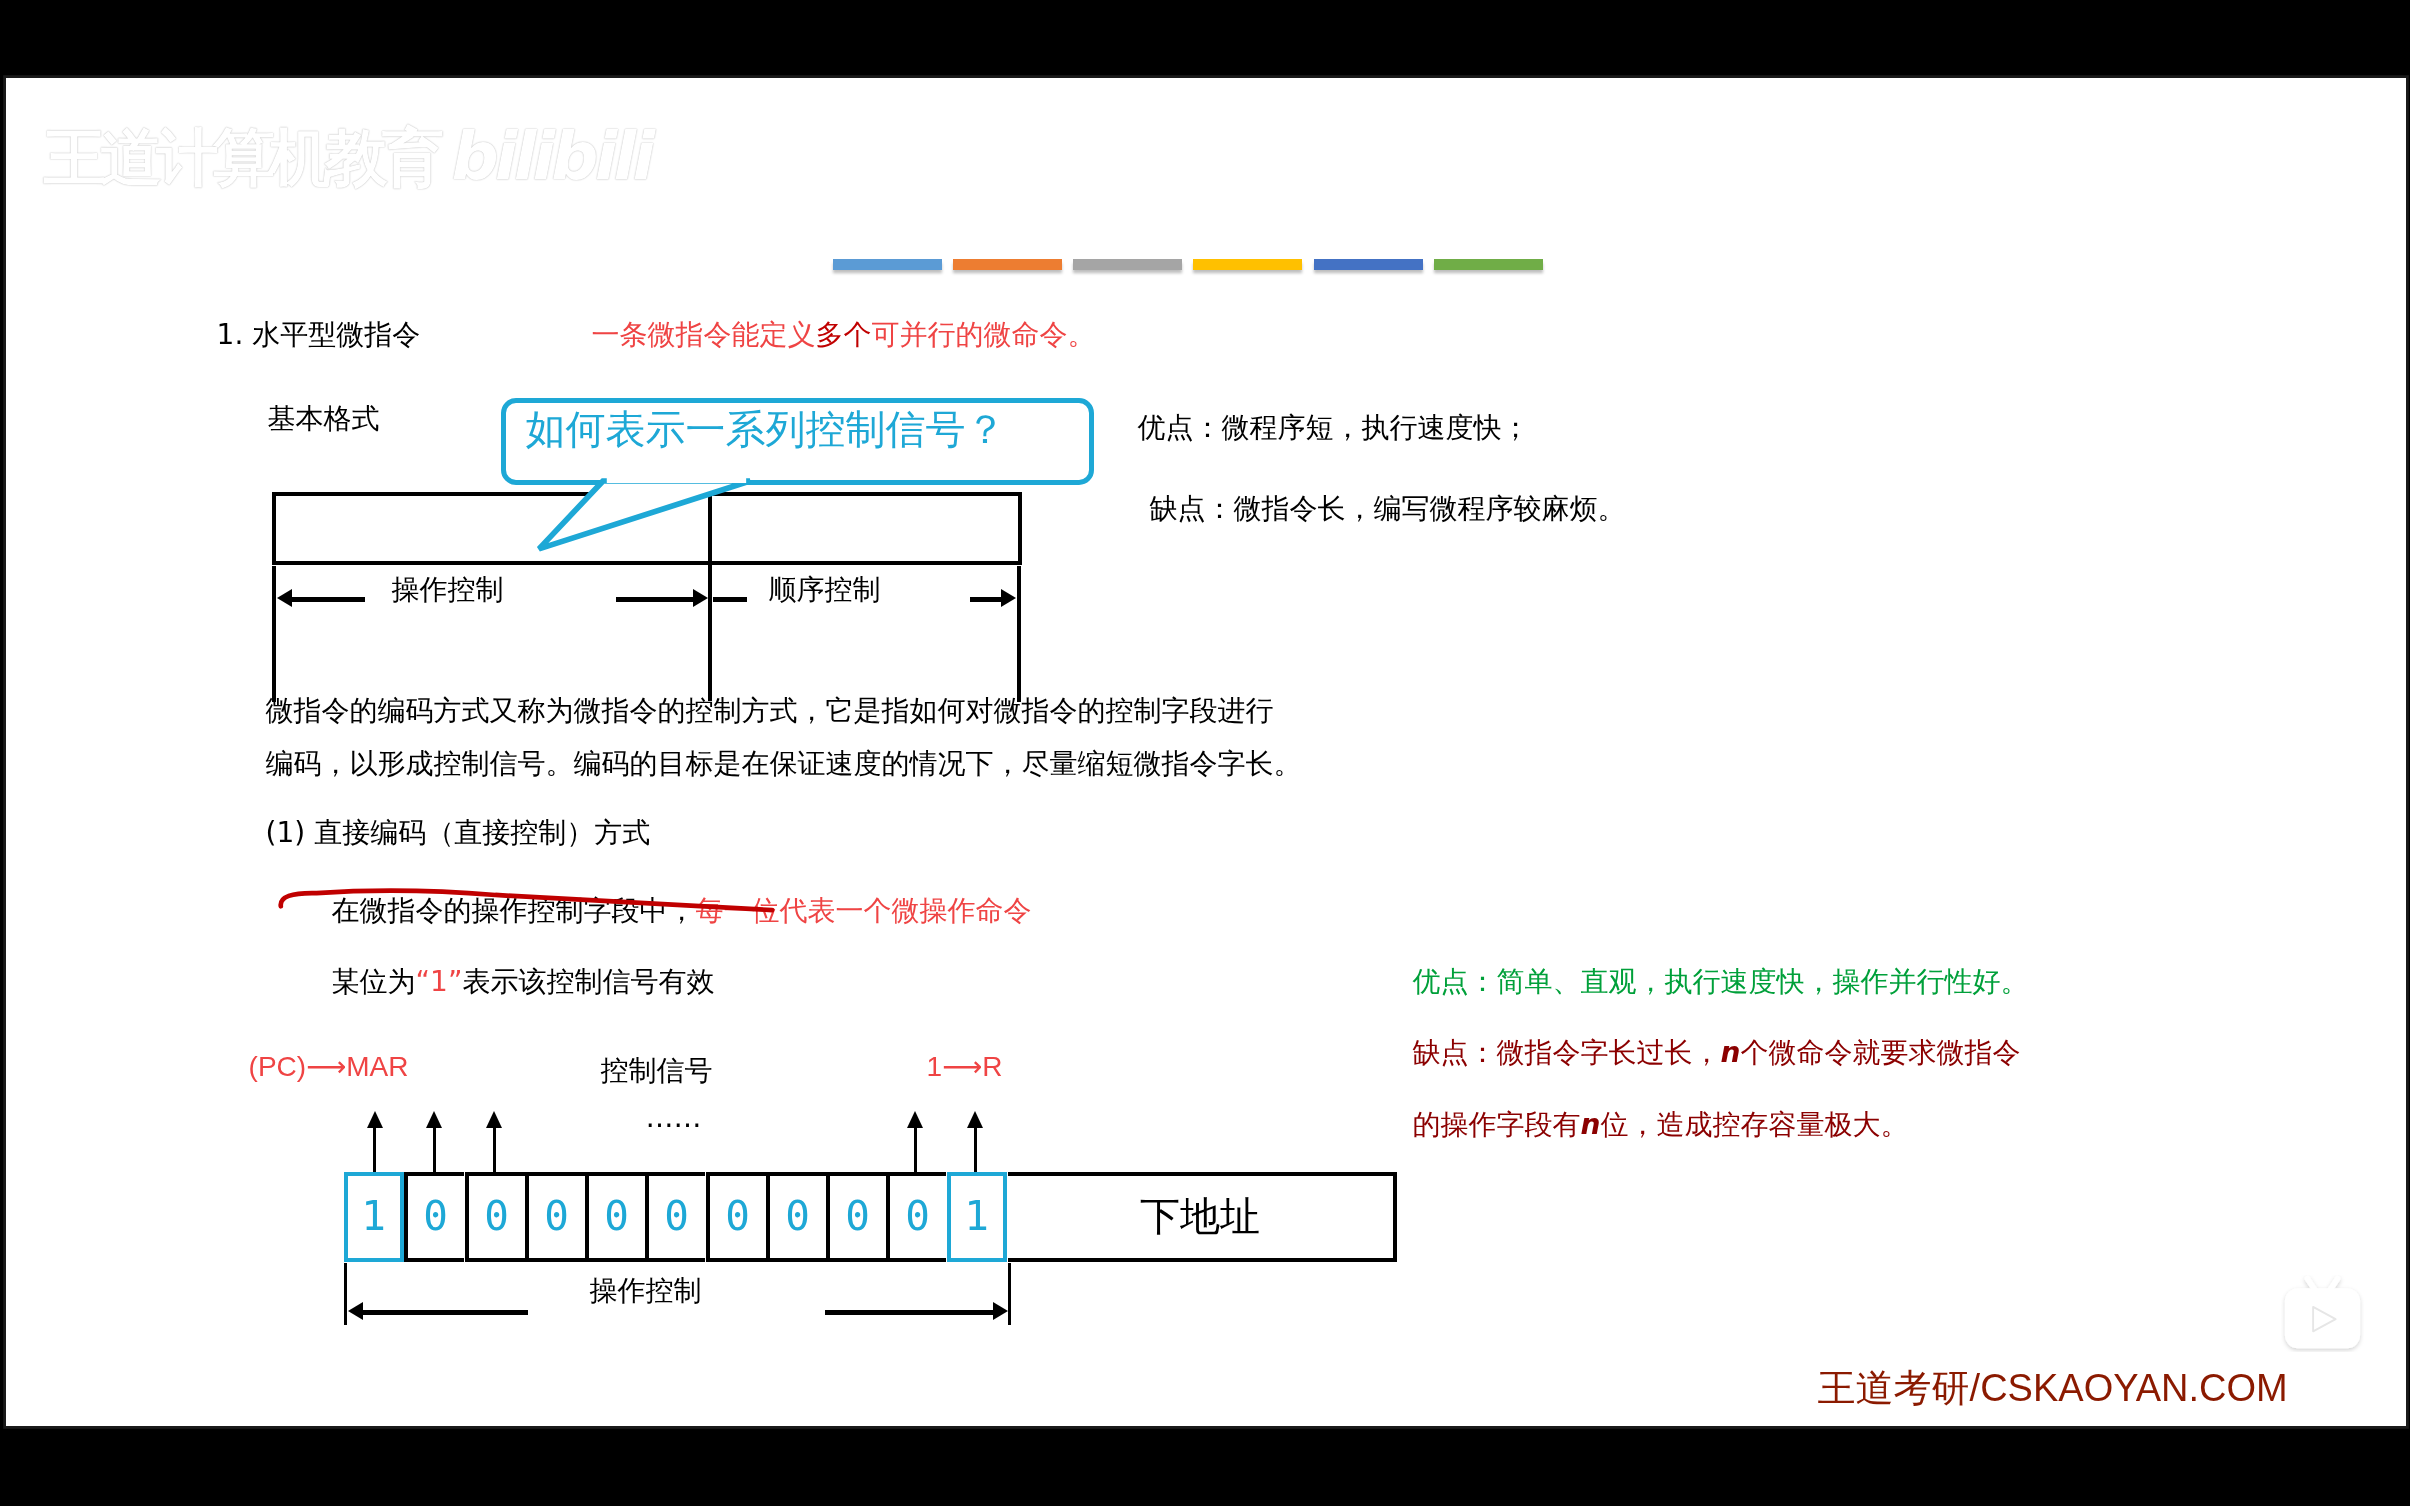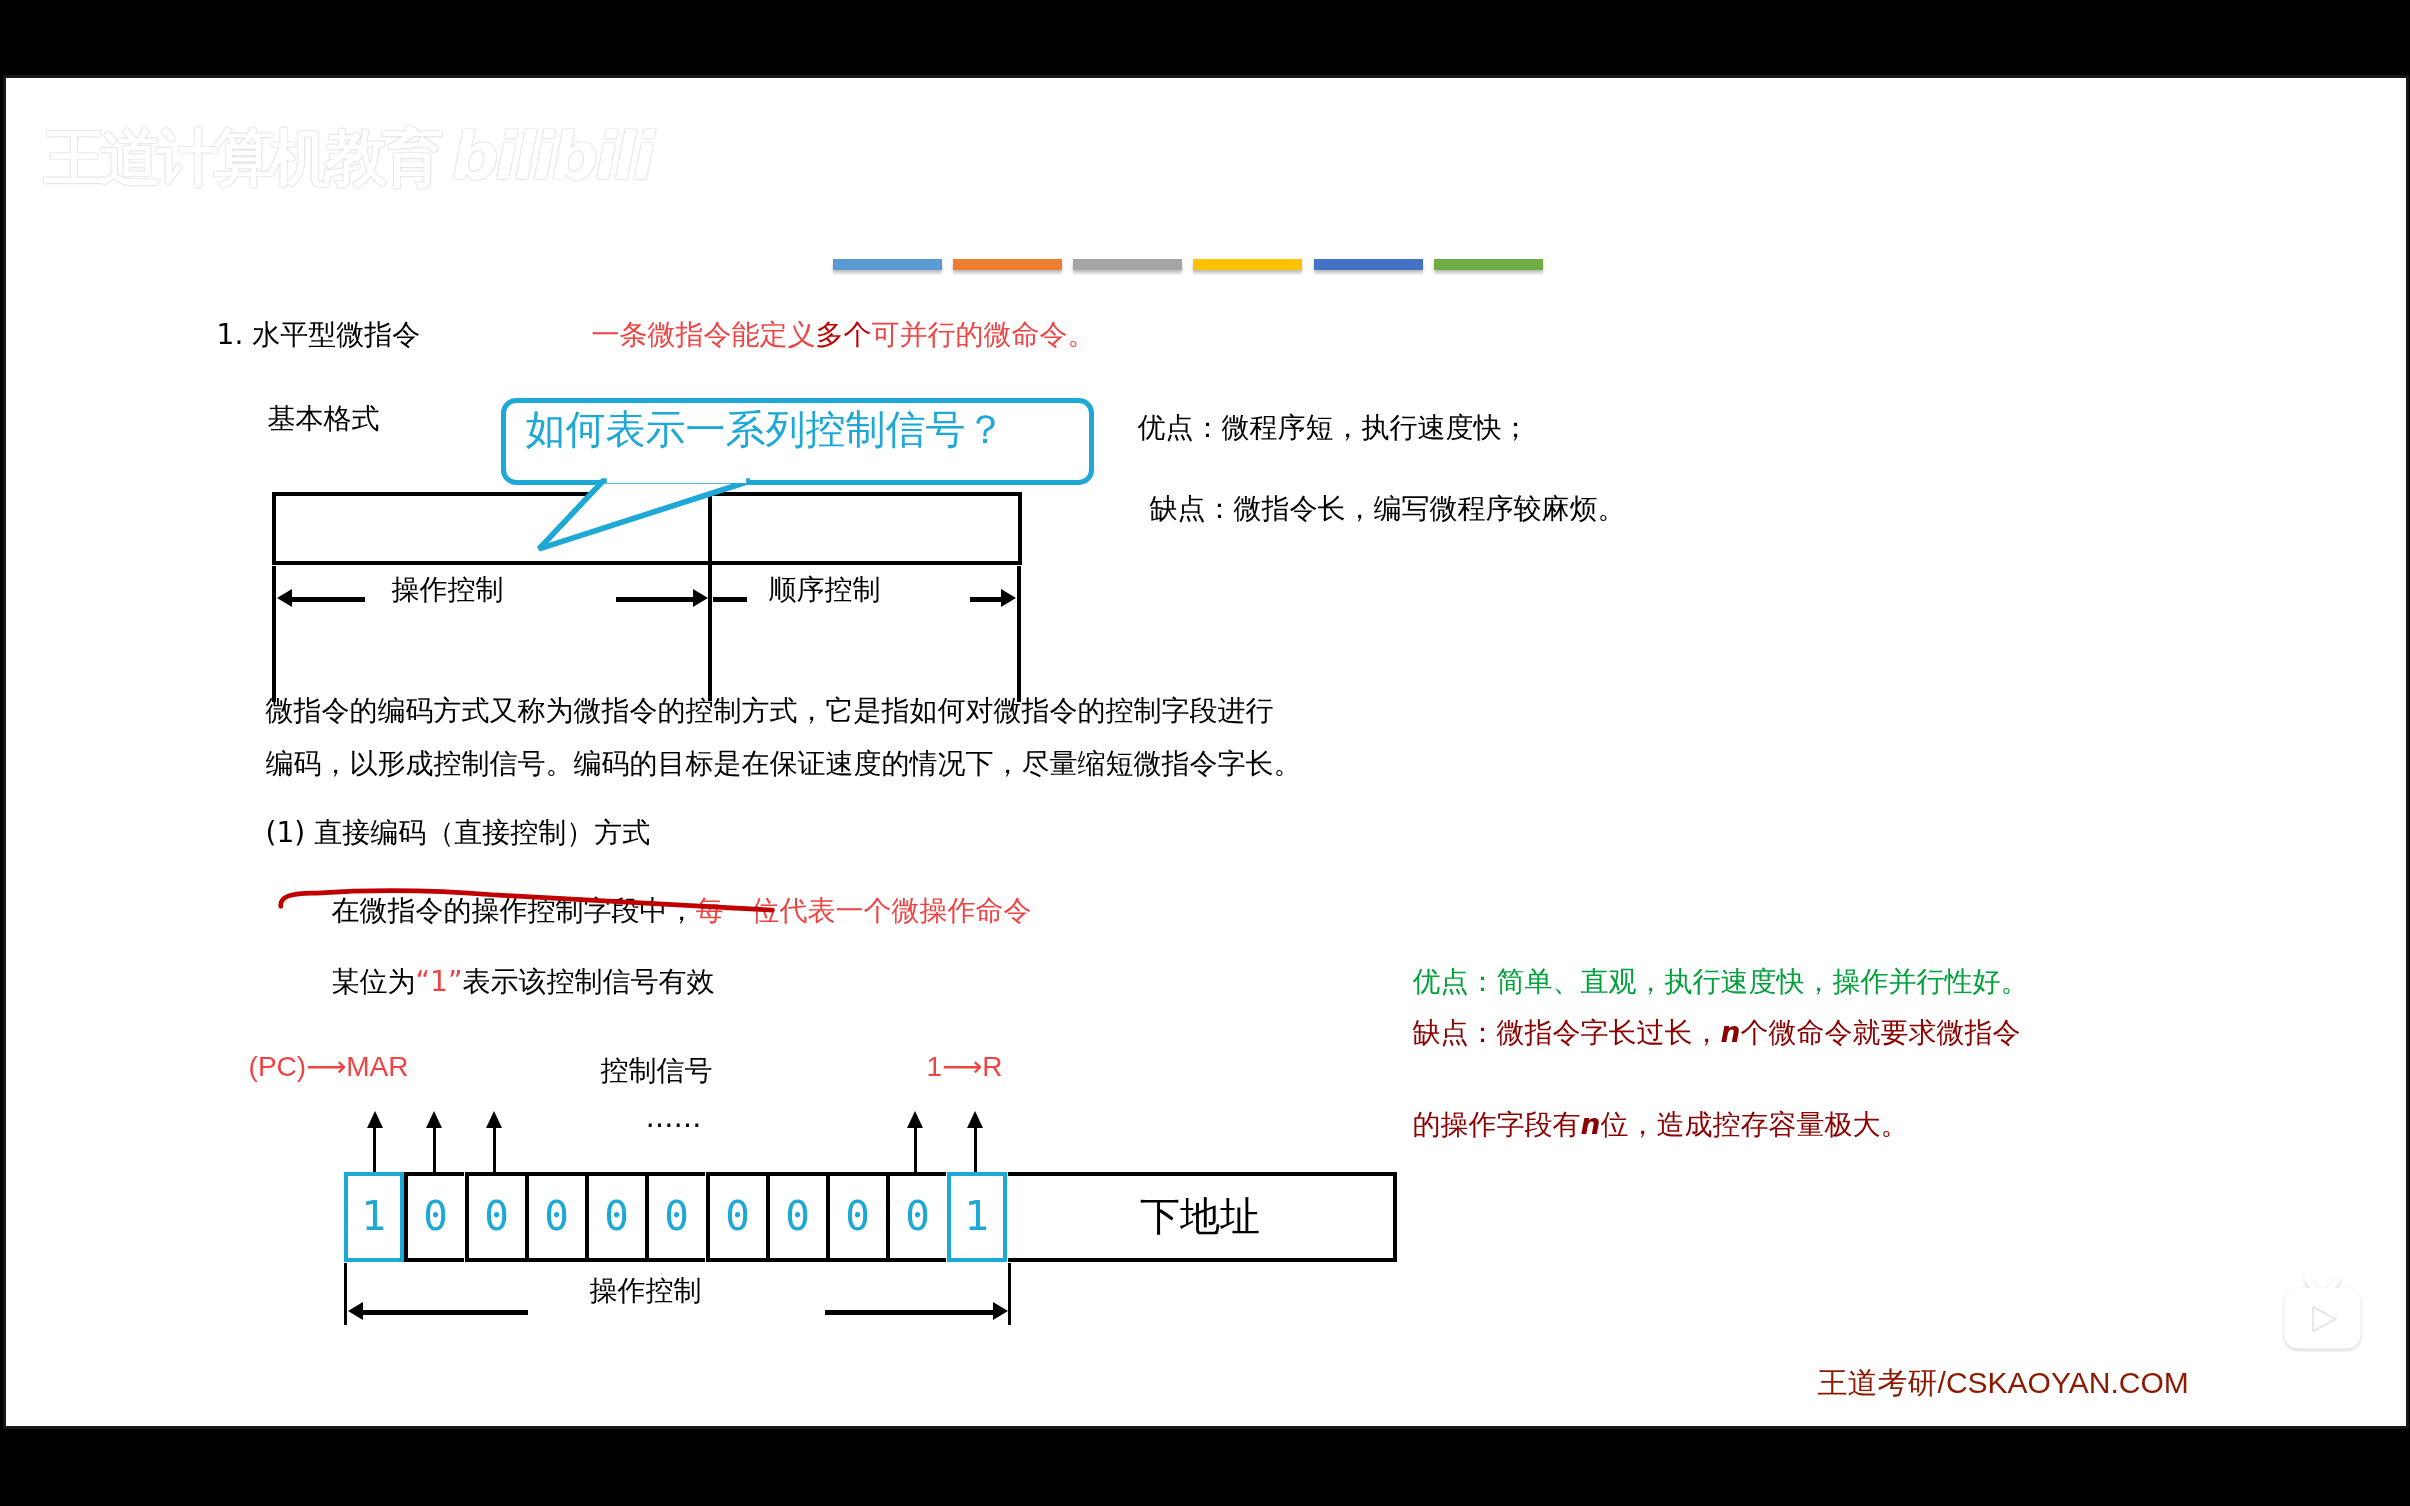--- a/index.html
+++ b/index.html
@@ -53,21 +53,21 @@
     position:absolute; top:1094px; width:60px; height:90px; box-sizing:border-box;
     border-top:4.7px solid #000; border-bottom:4.7px solid #000; border-left:4.7px solid #000;
     font-size:41px; color:#1ea8d6; text-align:center; line-height:81px; font-family:"DejaVu Sans Mono","Liberation Mono",monospace;
   }
   .bit-cell.hl { border:4.7px solid #1ea8d6; z-index:2; }
   .addr-box {
     left:1008px; top:1094px; width:389px; height:90px; box-sizing:border-box;
     border:4.7px solid #000; border-left:none; font-size:40px; text-align:center; line-height:81px; color:#000;
   }
   .sig-line { position:absolute; width:3.8px; background:#000; }
-  .footer { left:1812px; top:1285px; font-size:30px; color:#8b1a00; font-family:"Liberation Sans", sans-serif; }
+  .footer { left:1812px; top:1285px; font-size:38px; color:#8b1a00; font-family:"Liberation Sans", sans-serif; }
   .bili-icon {
     left:2275px; top:1197px; width:83px; height:75px; z-index:4;
   }
 </style>
 </head>
 <body>
 
 <div class="slide">
 
   <div class="abs watermark">
@@ -129,21 +129,21 @@
   </svg>
 
   <div class="abs txt" style="left:326px; top:814px;">
     <span>在微指令的操作控制字段中，</span><span class="cyan">每一位代表一个微操作命令</span>
   </div>
   <div class="abs txt" style="left:326px; top:885px;">
     <span>某位为</span><span class="cyan">“1”</span><span>表示该控制信号有效</span>
   </div>
 
   <div class="abs txt green" style="left:1407px; top:885px;">优点：简单、直观，执行速度快，操作并行性好。</div>
-  <div class="abs txt darkred" style="left:1407px; top:936px;">
+  <div class="abs txt darkred" style="left:1407px; top:956px;">
     <span>缺点：微指令字长过长，</span><span class="italic-n">n</span><span>个微命令就要求微指令</span>
   </div>
   <div class="abs txt darkred" style="left:1407px; top:1028px;">
     <span>的操作字段有</span><span class="italic-n">n</span><span>位，造成控存容量极大。</span>
   </div>
 
   <div class="abs txt cyan" style="left:243px; top:972px; font-family:'Liberation Sans',sans-serif;">(PC)⟶MAR</div>
   <div class="abs txt" style="left:595px; top:974px;">控制信号</div>
   <div class="abs txt" style="left:640px; top:1023px; font-size:28px;">……</div>
   <div class="abs txt cyan" style="left:921px; top:972px; font-family:'Liberation Sans',sans-serif;">1⟶R</div>

